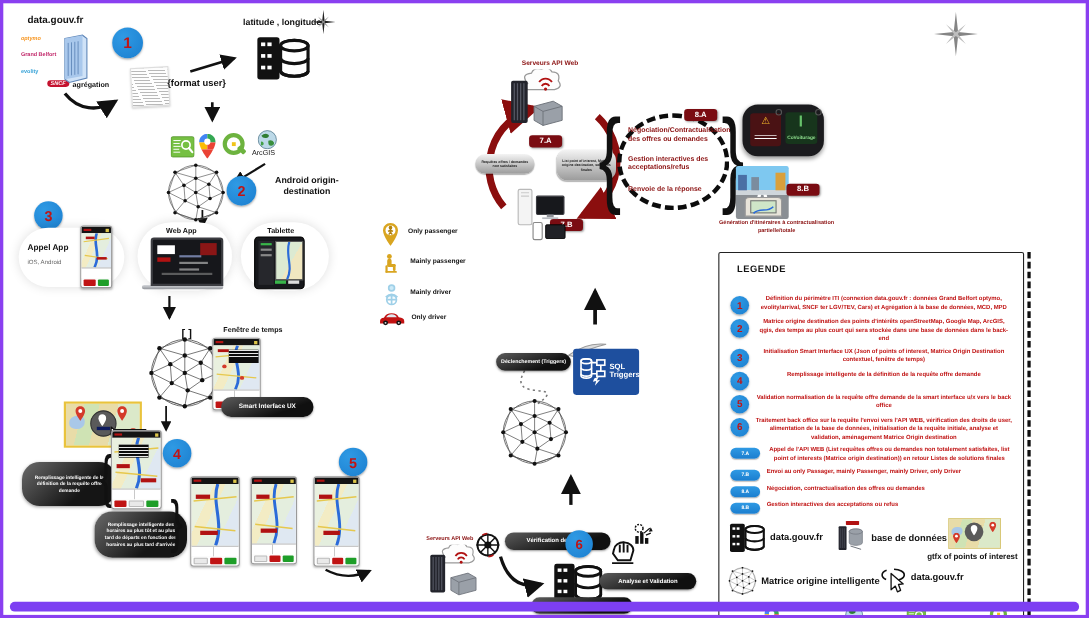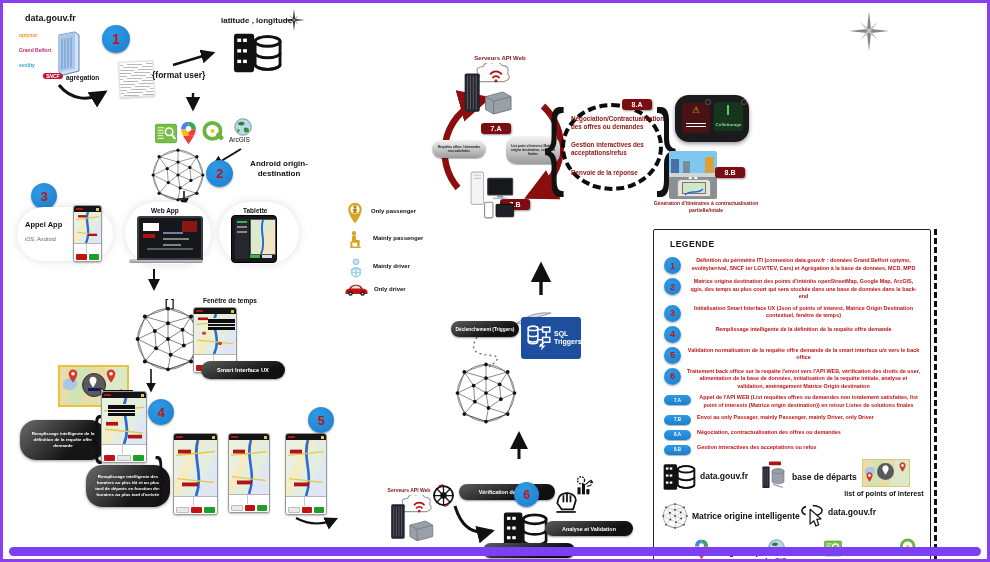--- a/index.html
+++ b/index.html
@@ -632,21 +632,21 @@
       <use href="#sym-dbserver"></use>
     </svg>
 
   <svg class="abs" style="left:546px;top:472px" width="50" height="44">
       <use href="#sym-analytics"></use>
     </svg>
   <div class="abs pill" style="left:542px;top:518px;width:88px;height:15px;font-size:5.4px;">Analyse et Validation</div>
   <div class="abs pill" style="left:480px;top:540px;width:92px;height:15px;font-size:5.4px;">Traitement Back-office</div>
 
   <div class="legend-box" style="left:650px;top:226px;width:276px;height:330px;">
-    <div class="b" style="font-size:8.5px;letter-spacing:.5px;margin:9px 0 8px 16px;">LEGENDE</div>
+    <div class="b" style="font-size:8.5px;letter-spacing:.5px;margin:9px 0 20px 16px;">LEGENDE</div>
 
     <div class="leg-row">
       <div class="bcirc leg-marker">1</div>
       <div class="leg-text">Définition du périmètre ITI (connexion data.gouv.fr : données Grand Belfort optymo, evolity/arrival, SNCF ter LGV/TEV, Cars) et Agrégation à la base de données, MCD, MPD</div>
     </div>
     <div class="leg-row">
       <div class="bcirc leg-marker">2</div>
       <div class="leg-text">Matrice origine destination des points d'intérêts openStreetMap, Google Map, ArcGIS, qgis, des temps au plus court qui sera stockée dans une base de données dans le back-end</div>
     </div>
     <div class="leg-row">
@@ -683,35 +683,35 @@
     </div>
 
     <div style="position:relative;height:112px;">
       <svg class="abs" style="left:8px;top:2px" width="34" height="32">
           <use href="#sym-dbserver"></use>
         </svg>
       <div class="abs b" style="left:46px;top:12px;font-size:8.5px;">data.gouv.fr</div>
       <svg class="abs" style="left:106px;top:0px" width="30" height="34">
           <use href="#sym-basedd"></use>
         </svg>
-      <div class="abs b" style="left:138px;top:13px;font-size:8.5px;">base de départs</div>
+      <div class="abs b" style="left:138px;top:13px;font-size:8.5px;">base de données</div>
       <div class="abs mapthumb" style="left:208px;top:0px;width:46px;height:26px;">
         <div class="water"></div>
         <div class="abs" style="left:14px;top:3px;width:17px;height:17px;background:#5a5a5a;border-radius:50%;"></div>
         <svg class="abs" style="left:19px;top:5px" width="7" height="10" fill="#fff">
             <use href="#sym-pin"></use>
           </svg>
         <svg class="abs" style="left:36px;top:2px" width="7" height="10" fill="#d43a2a">
             <use href="#sym-pin"></use>
           </svg>
         <svg class="abs" style="left:3px;top:12px" width="7" height="10" fill="#d43a2a">
             <use href="#sym-pin"></use>
           </svg>
       </div>
-      <div class="abs b" style="left:188px;top:30px;width:84px;font-size:7.2px;text-align:center;">list of points of interest</div>
+      <div class="abs b" style="left:188px;top:30px;width:84px;font-size:7.2px;text-align:center;">gtfx of points of interest</div>
 
       <svg class="abs" style="left:8px;top:44px" width="26" height="26">
           <use href="#sym-sphere"></use>
         </svg>
       <div class="abs b" style="left:38px;top:52px;font-size:8.5px;">Matrice origine intelligente</div>
       <svg class="abs" style="left:146px;top:44px" width="24" height="26">
           <use href="#sym-cursor"></use>
         </svg>
       <div class="abs b" style="left:174px;top:48px;font-size:8.5px;">data.gouv.fr</div>
 

